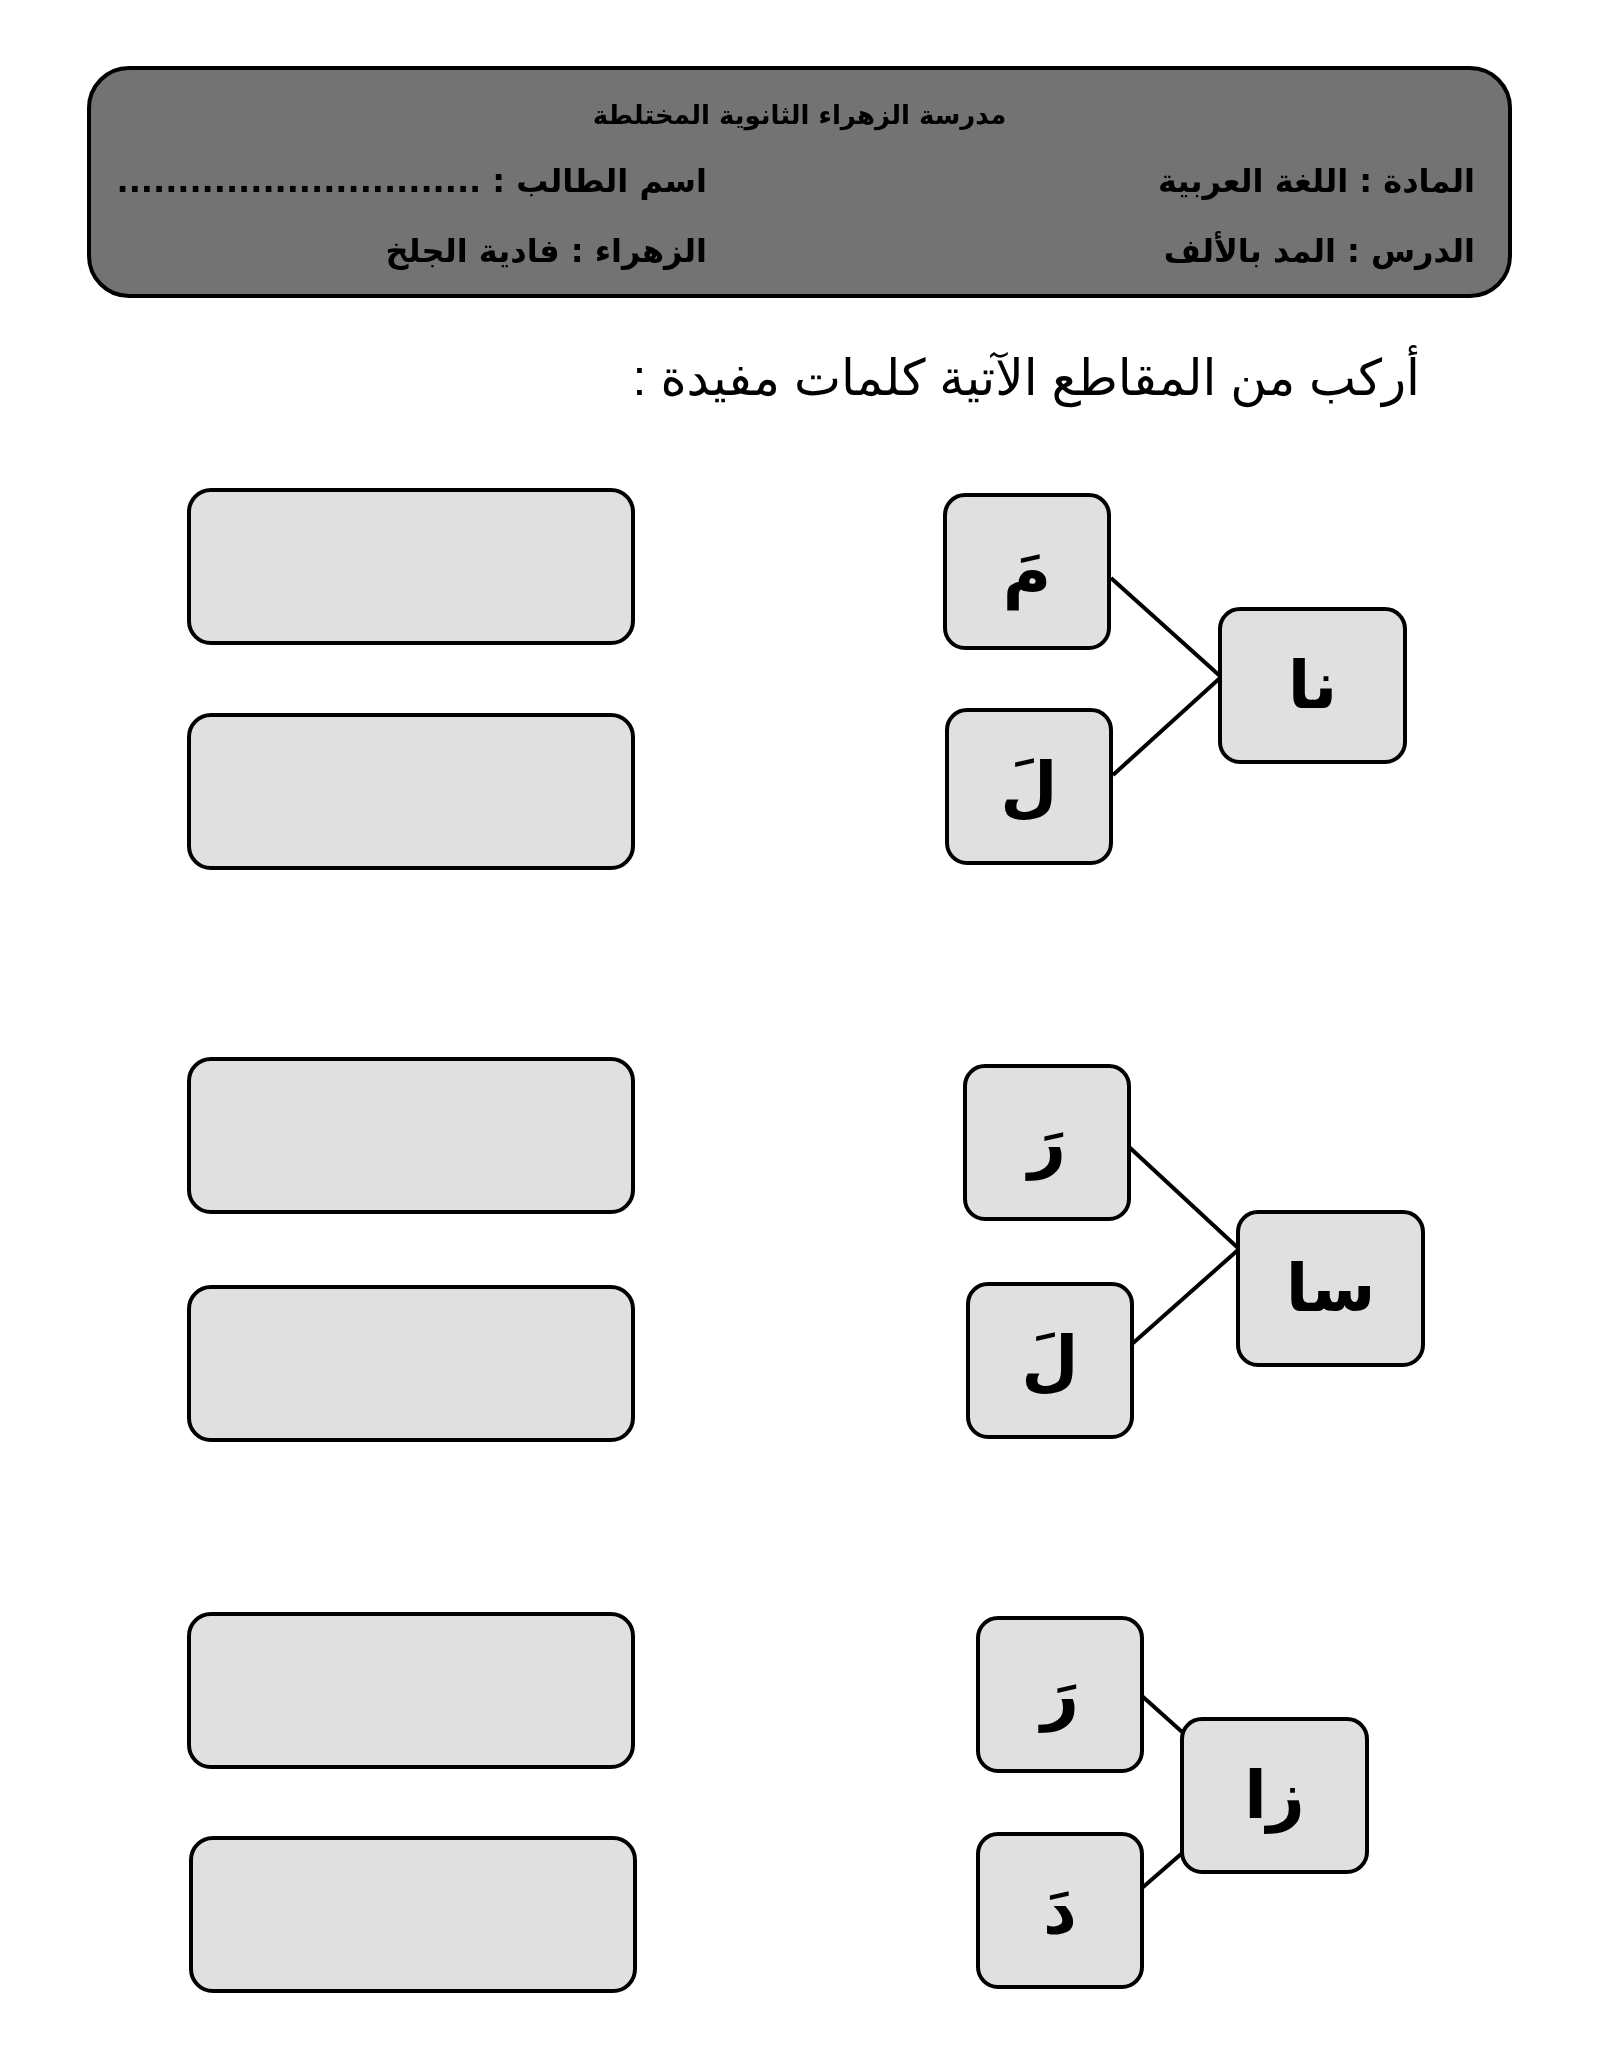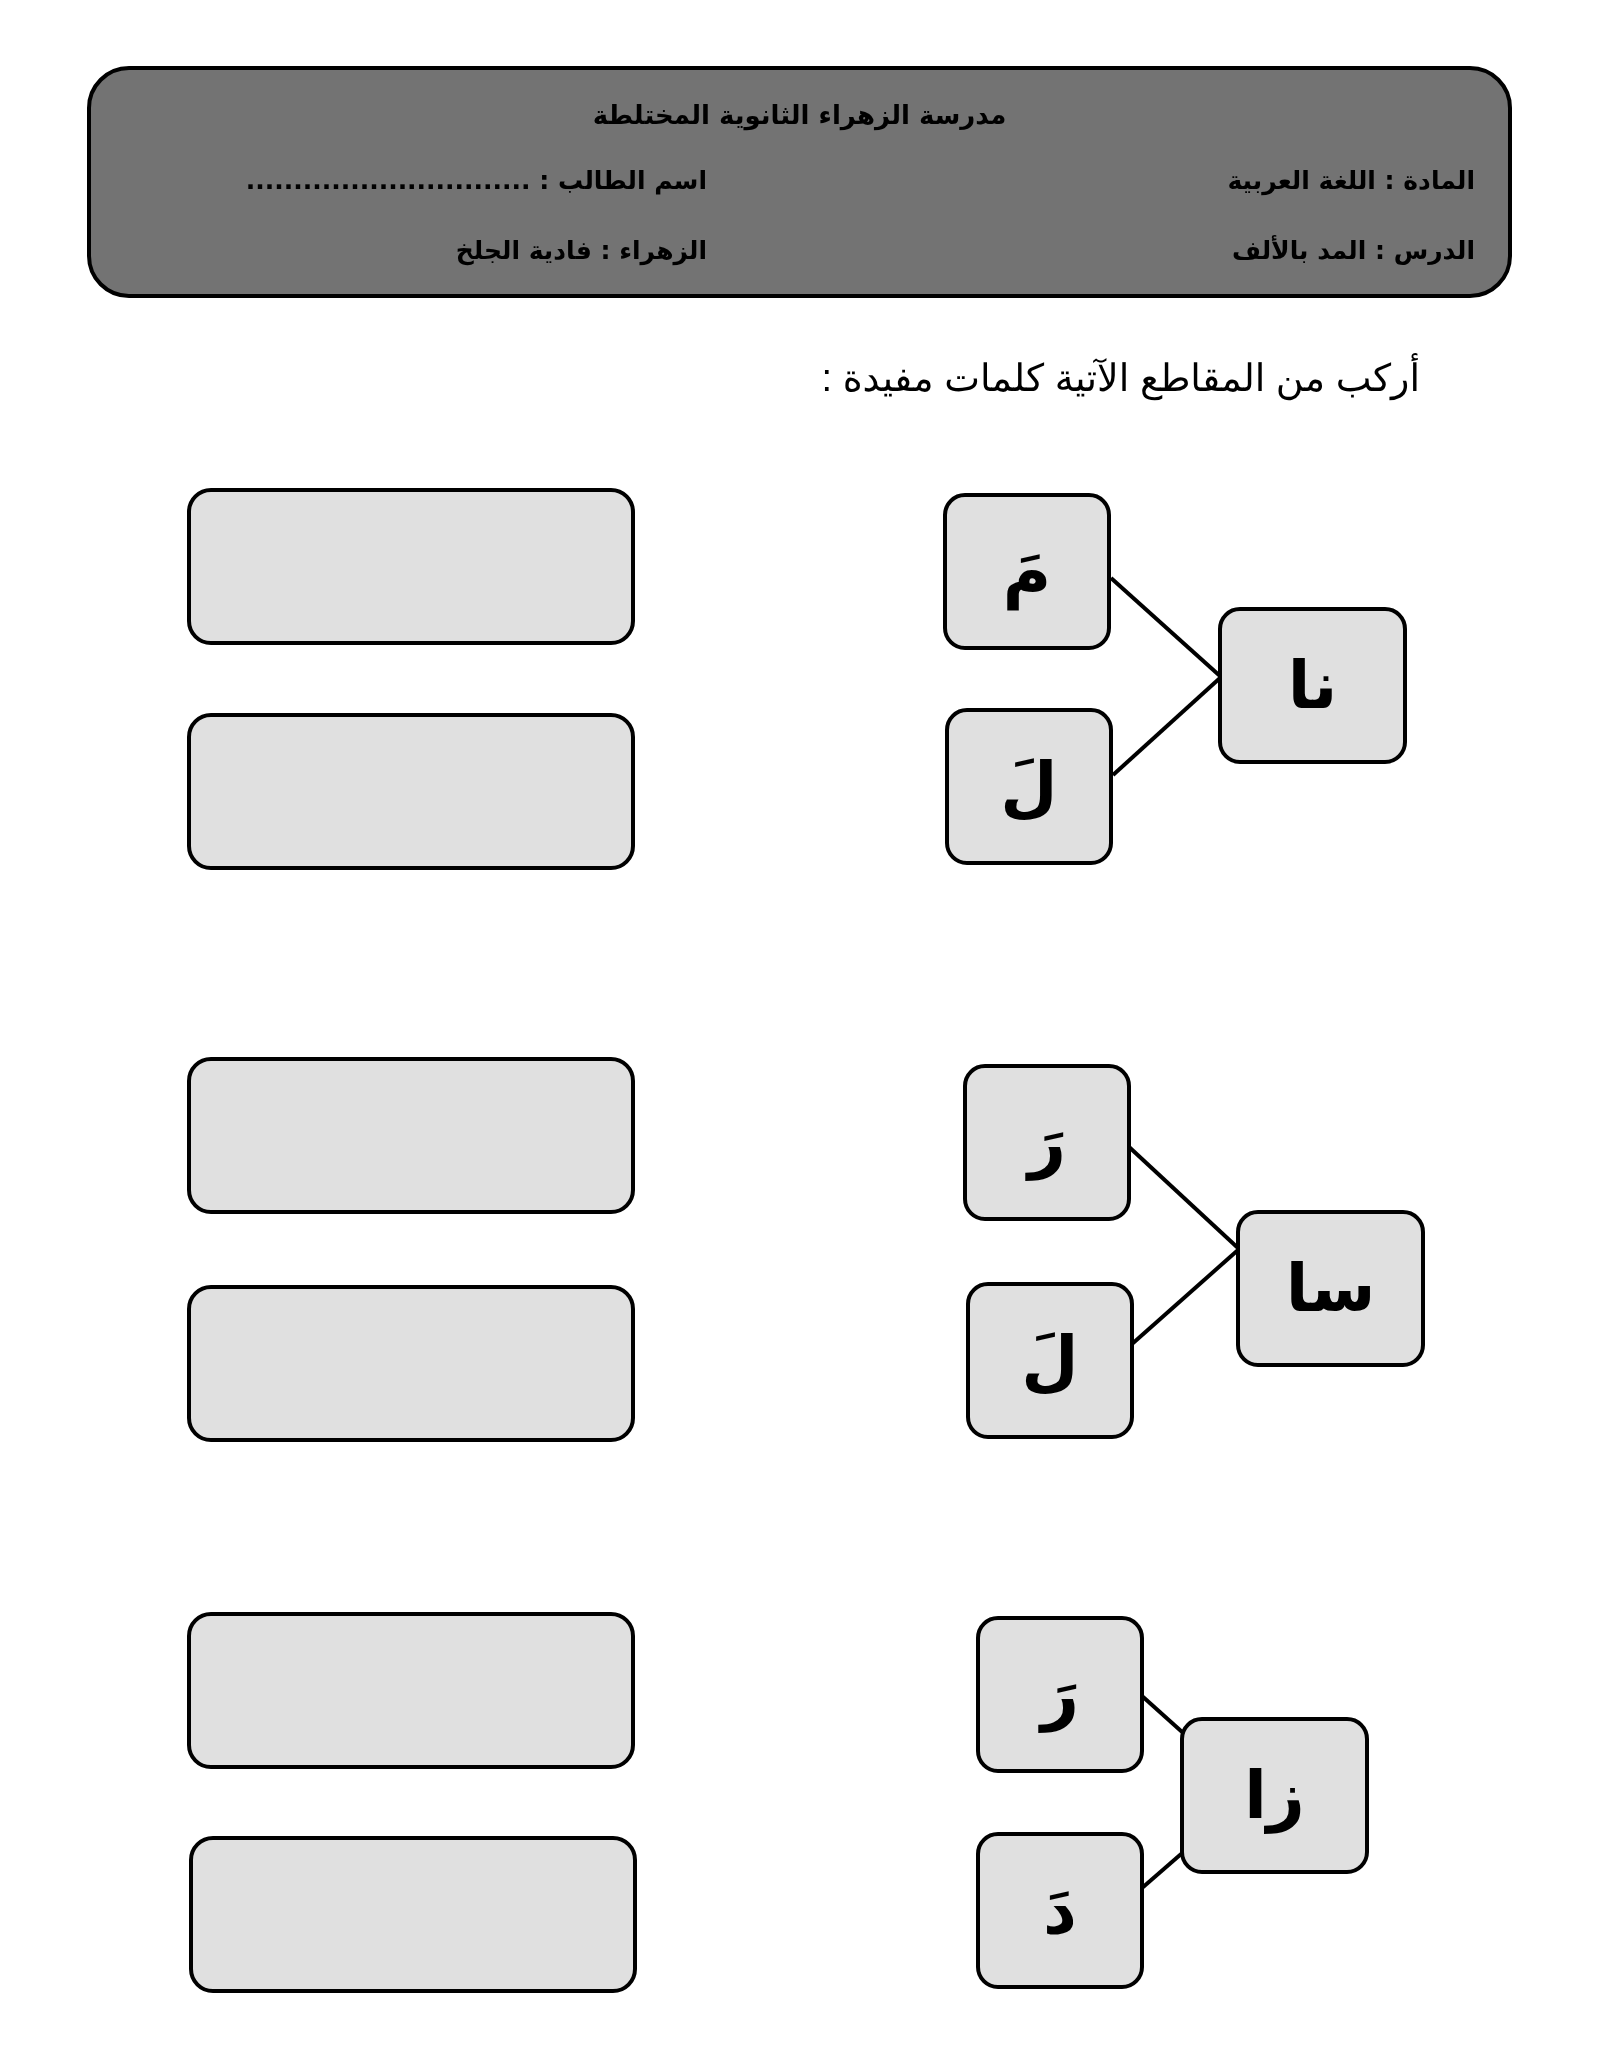--- a/index.html
+++ b/index.html
@@ -8,30 +8,30 @@
       background: #ffffff; overflow: hidden;
       font-family: "DejaVu Sans", sans-serif; color: #000;
     }
     .header-box {
       position: absolute; left: 87px; top: 66px; width: 1425px; height: 232px;
       box-sizing: border-box; border: 4px solid #000; border-radius: 42px;
       background: #737373;
     }
     .hdr-text {
       position: absolute; direction: rtl; font-weight: bold; white-space: nowrap;
-      font-family: "DejaVu Sans", sans-serif; font-size: 25px; line-height: 34px;
+      font-family: "DejaVu Sans", sans-serif; font-size: 32px; line-height: 34px;
     }
     .hdr-title { left: 0; right: 0; top: 28px; text-align: center; font-size: 26px; }
     .hdr-right { right: 33px; }
     .hdr-mid { right: 801px; }
     .row1 { top: 94px; }
     .row2 { top: 164px; }
     .instruction {
       position: absolute; right: 180px; top: 350px; direction: rtl;
-      font-family: "Liberation Sans", sans-serif; font-size: 38px; line-height: 56px;
+      font-family: "Liberation Sans", sans-serif; font-size: 50px; line-height: 56px;
       white-space: nowrap;
     }
     .answer-box {
       position: absolute; left: 187px; width: 448px; height: 157px;
       box-sizing: border-box; border: 4px solid #000; border-radius: 24px;
       background: #e0e0e0;
     }
     .tile {
       position: absolute; box-sizing: border-box; border: 4px solid #000; border-radius: 22px;
       background: #e0e0e0; display: flex; align-items: center; justify-content: center;

